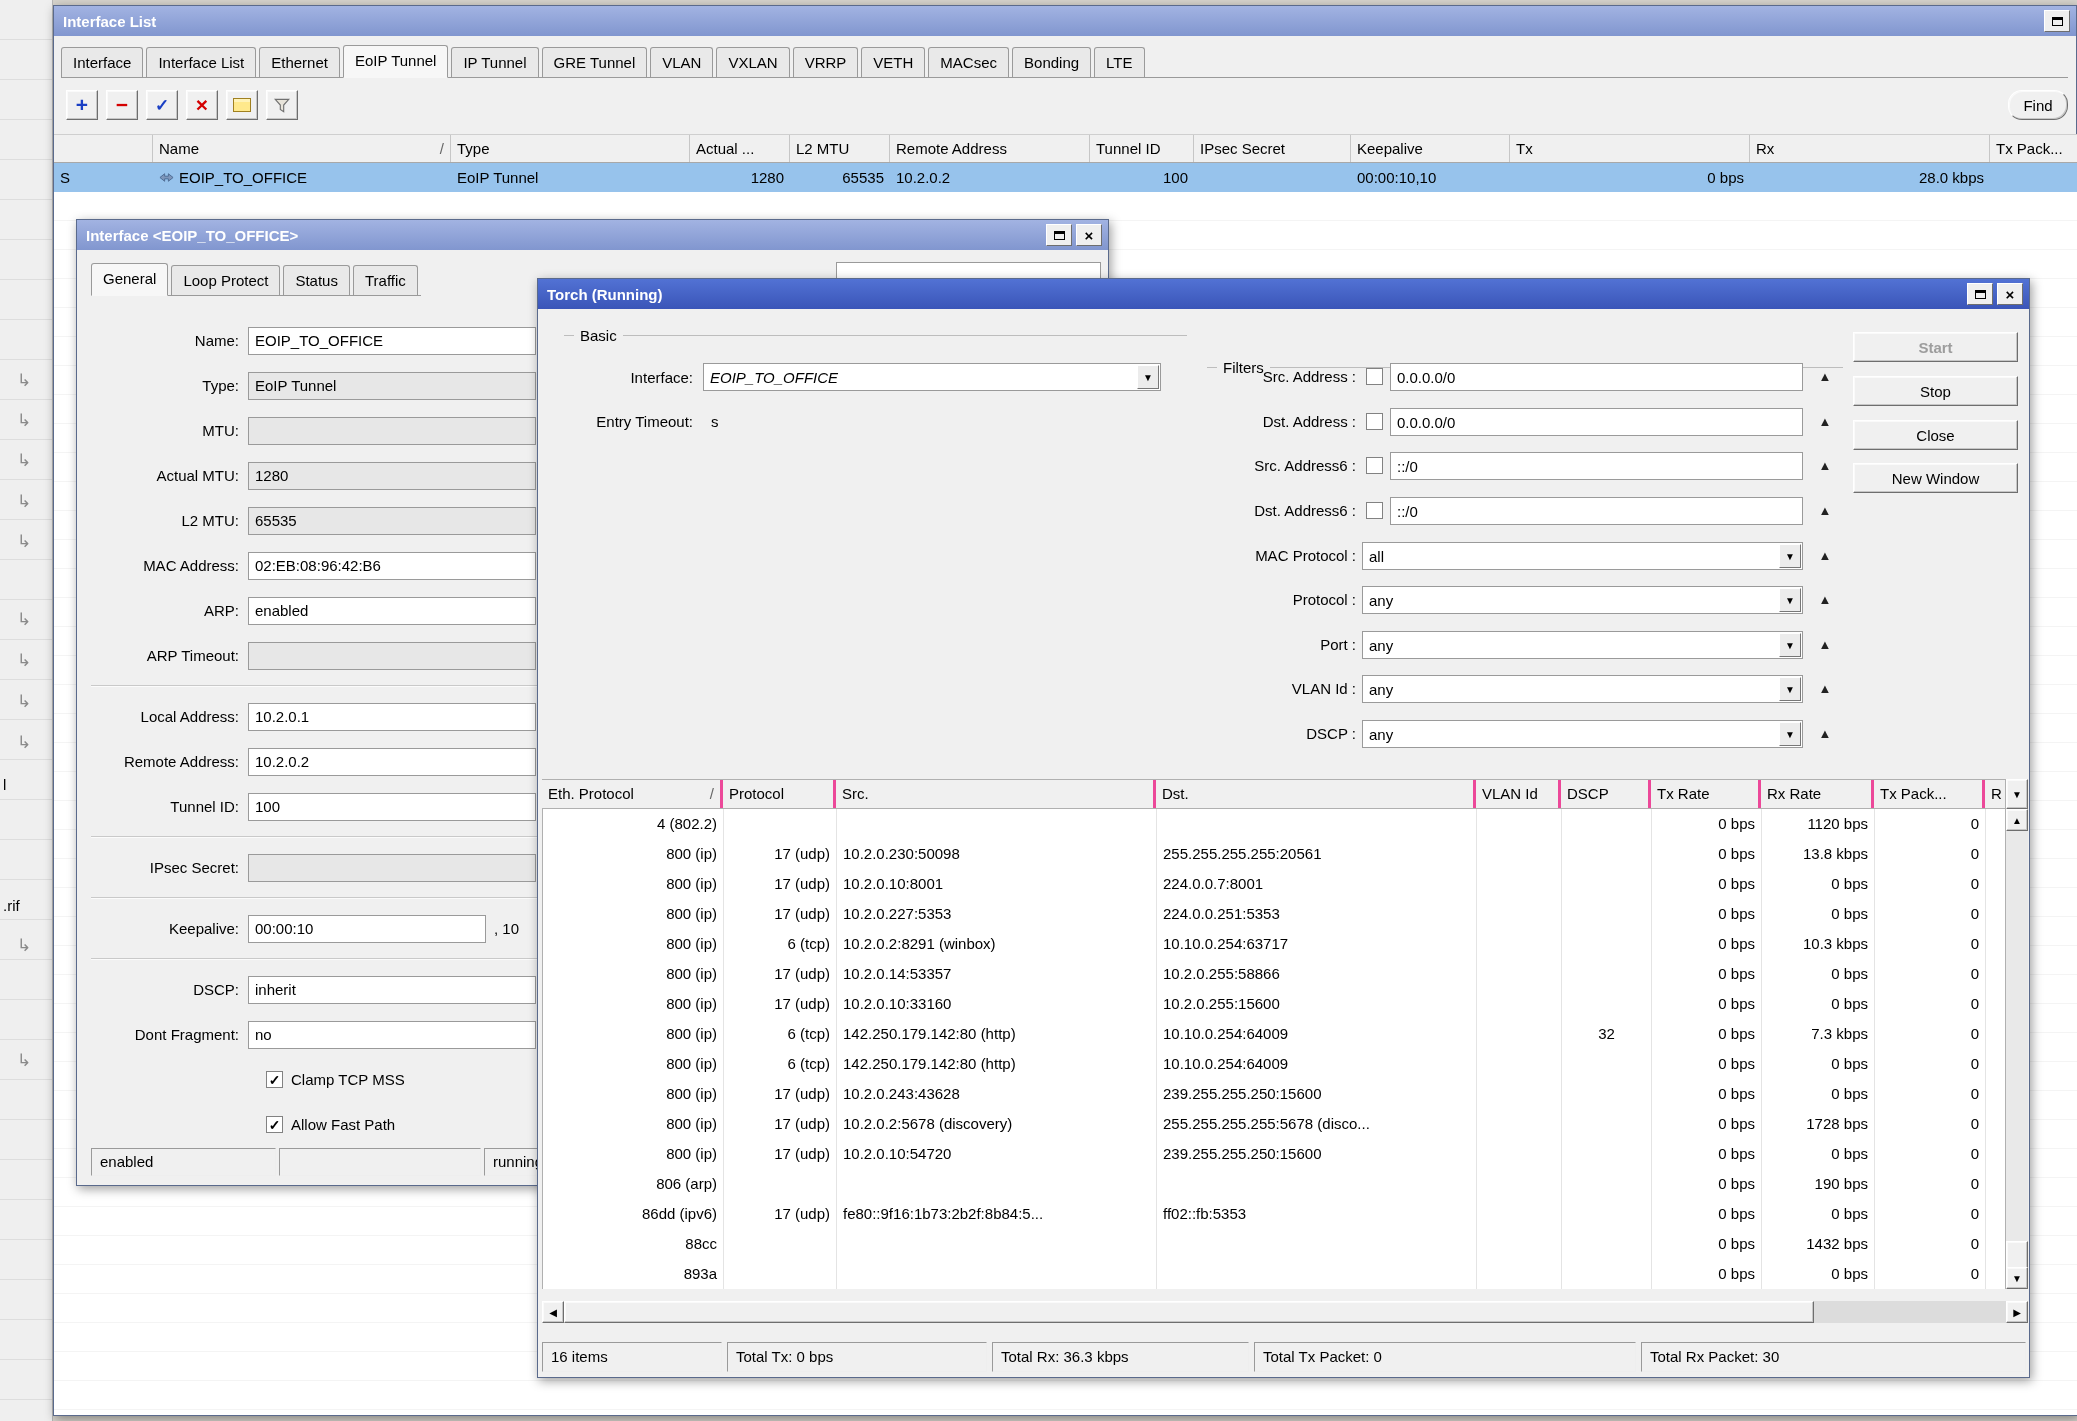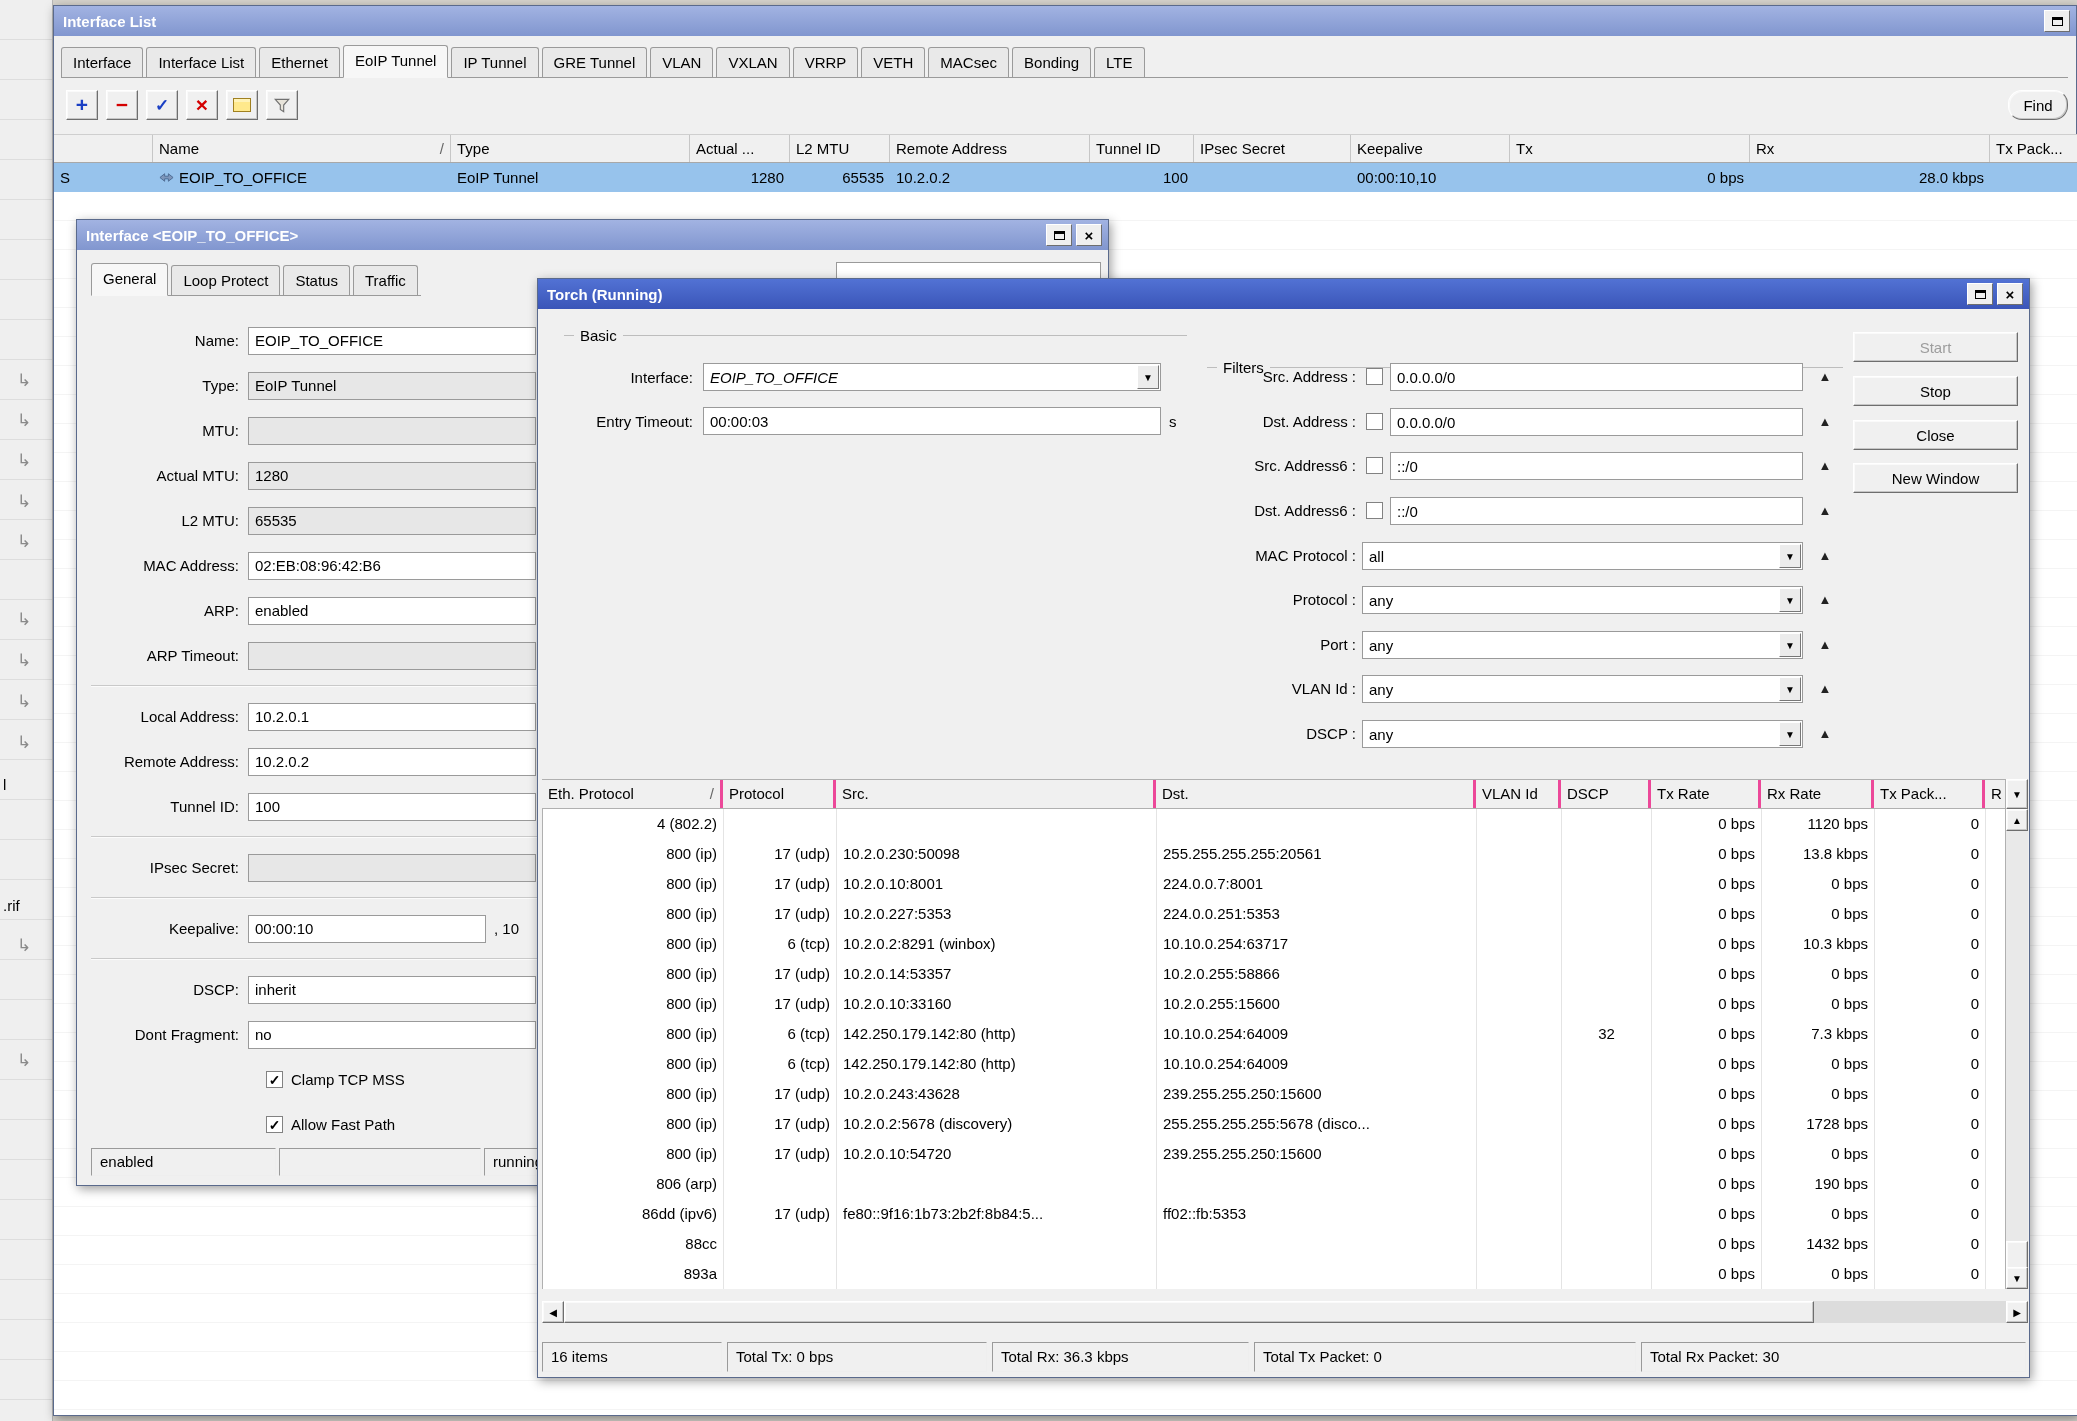--- a/index.html
+++ b/index.html
@@ -12,21 +12,21 @@
   .titlebar.active   { background:linear-gradient(180deg,#5272d4,#3a55b8); }
   .titlebar.inactive { background:linear-gradient(180deg,#a2b3e2,#8196cf); }
   .titlebar .spacer { flex:1; }
   .tb-btn { width:26px; height:22px; margin-left:4px; background:#efefef; border:1px solid;
             border-color:#ffffff #6e6e6e #6e6e6e #ffffff; display:flex; align-items:center;
             justify-content:center; color:#000; font-size:15px; line-height:1; cursor:default; }
   .ico-box { width:11px; height:9px; border:1px solid #000; border-top:3px solid #000; }
   .btn3d { background:#f0f0f0; border:1px solid; border-color:#ffffff #6e6e6e #6e6e6e #ffffff;
            box-shadow:inset -1px -1px 0 #c6c6c6, inset 1px 1px 0 #fafafa;
            display:flex; align-items:center; justify-content:center; font-size:15px; }
-  .btn3d.disabled { color:#9d9d9d; }
+  .btn3d.disabled { color:#9d9d9d;font-weight:bold; }
   .field { height:28px; line-height:26px; padding:0 6px; font-size:15px; font-family:"Liberation Sans",sans-serif;
            border:1px solid #9a9a9a; background:#fff; outline:none; }
   .field.disabled { background:#e7e7e7; }
   .uparrow { font-size:13px; color:#222; width:22px; text-align:center; }
   .combo-btn { position:absolute; right:2px; top:2px; bottom:2px; width:22px; font-size:10px;
                background:#ececec; border:1px solid; border-color:#fff #777 #777 #fff;
                display:flex; align-items:center; justify-content:center; }
 
   
   .tabs { position:absolute; display:flex; align-items:flex-end; border-bottom:1px solid #9a9a9a; }
@@ -358,21 +358,20 @@
 
     <div class="trow-abs" style="left:0; top:84px;">
       <span class="tlabel">Interface:</span>
       <span style="position:relative; width:458px;">
         <input class="field italic" style="width: 458px;" value="EOIP_TO_OFFICE">
         <span class="combo-btn">▼</span>
       </span>
     </div>
     <div class="trow-abs" style="left:0; top:128px;">
       <span class="tlabel">Entry Timeout:</span>
-      <input class="field" style="width: 458px;" value="00:00:03">
       <span class="suffix">s</span>
     </div>
 
     <div class="trow-abs" style="left:0; top:84px; width:100%;">
       <span class="flt-label">Src. Address :</span>
       <span class="chk" style="position:absolute; left:828px; top:5px;"></span>
       <input class="field" style="position: absolute; left: 852px; width: 413px;" value="0.0.0.0/0">
       <span class="uparrow" style="position:absolute; left:1276px; top:6px;">▲</span>
     </div>
     <div class="trow-abs" style="left:0; top:129px; width:100%;">

